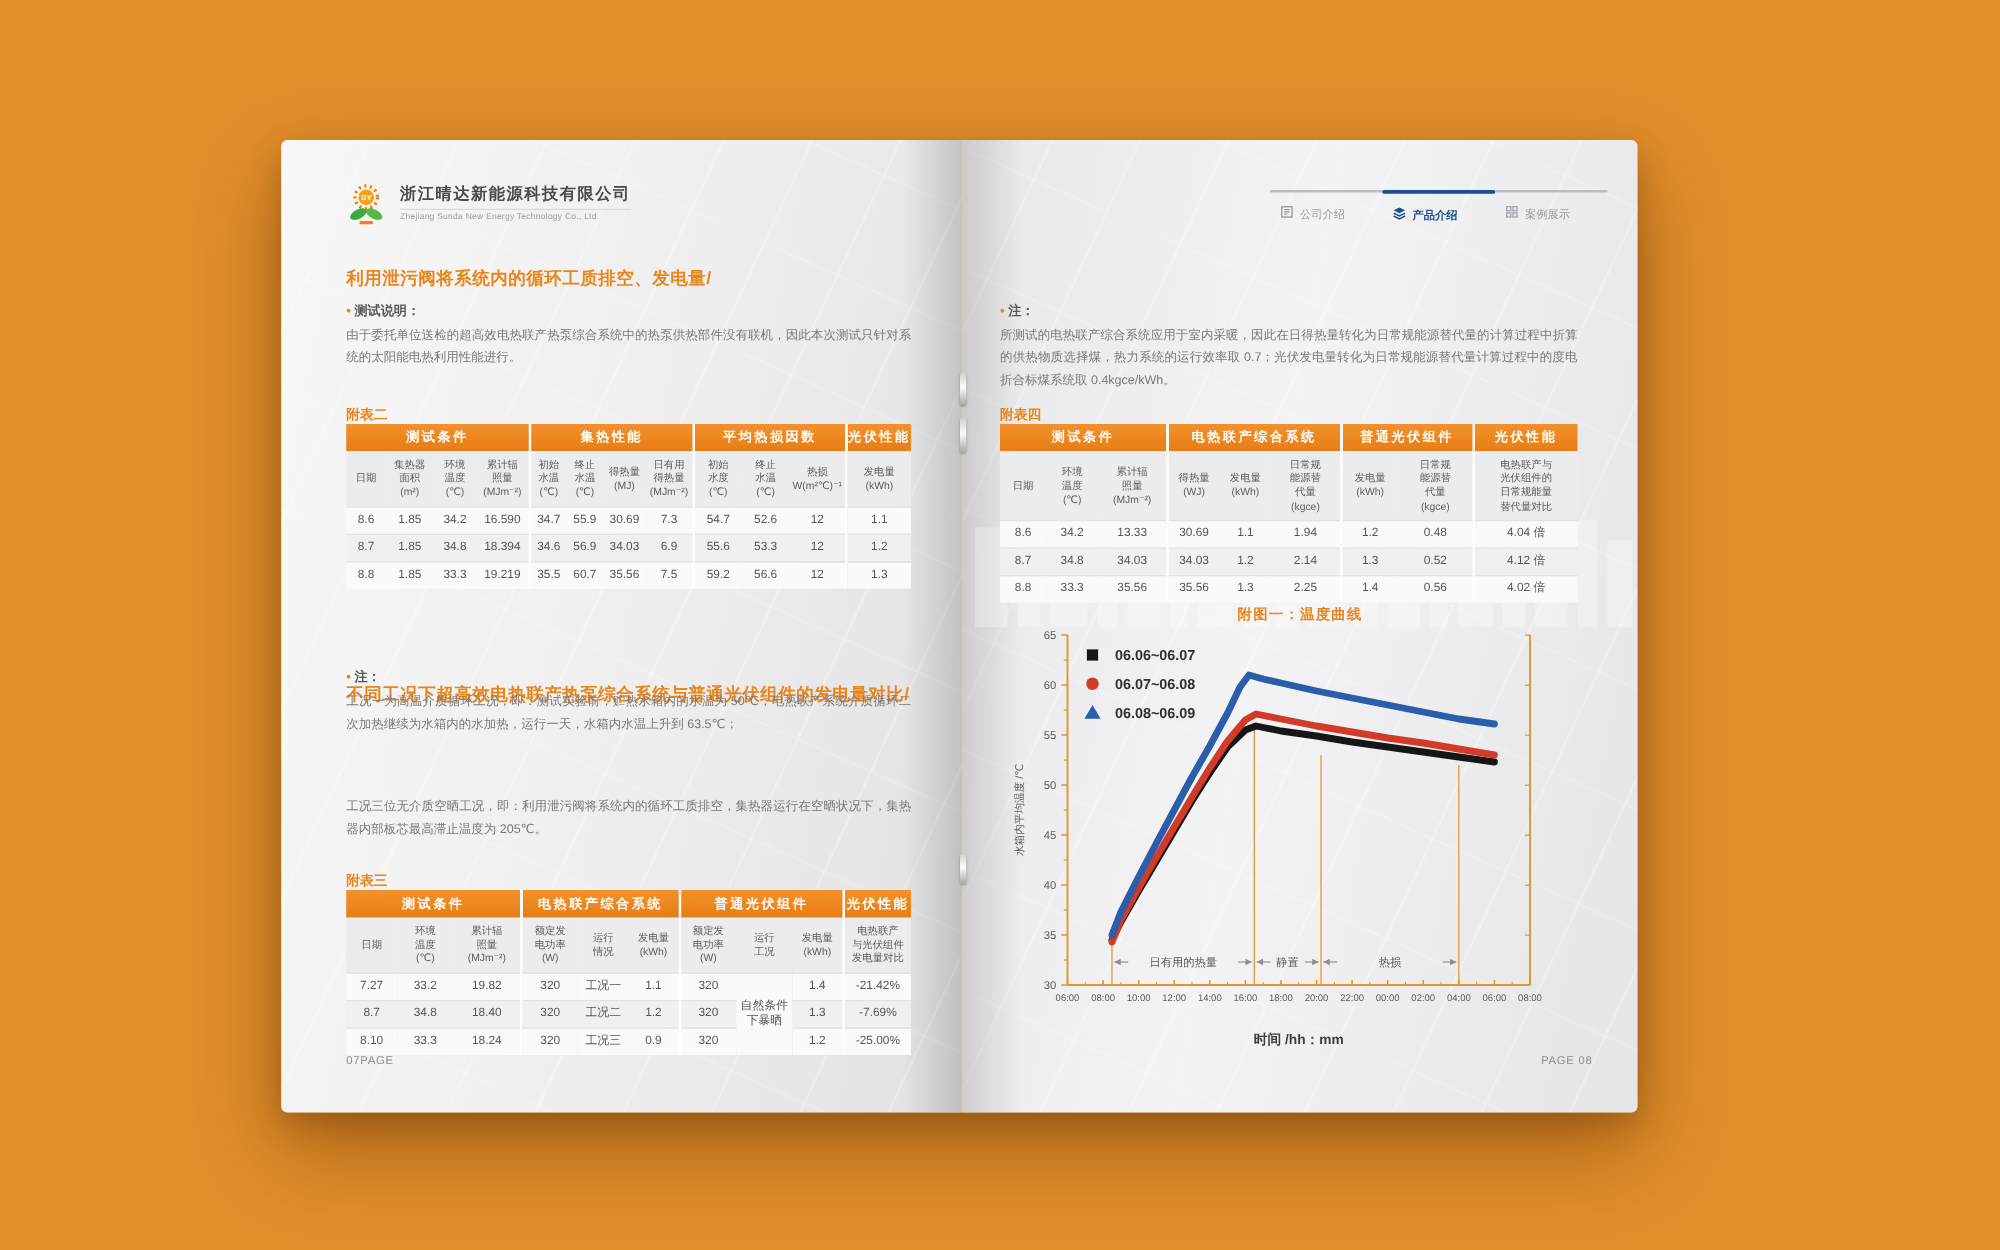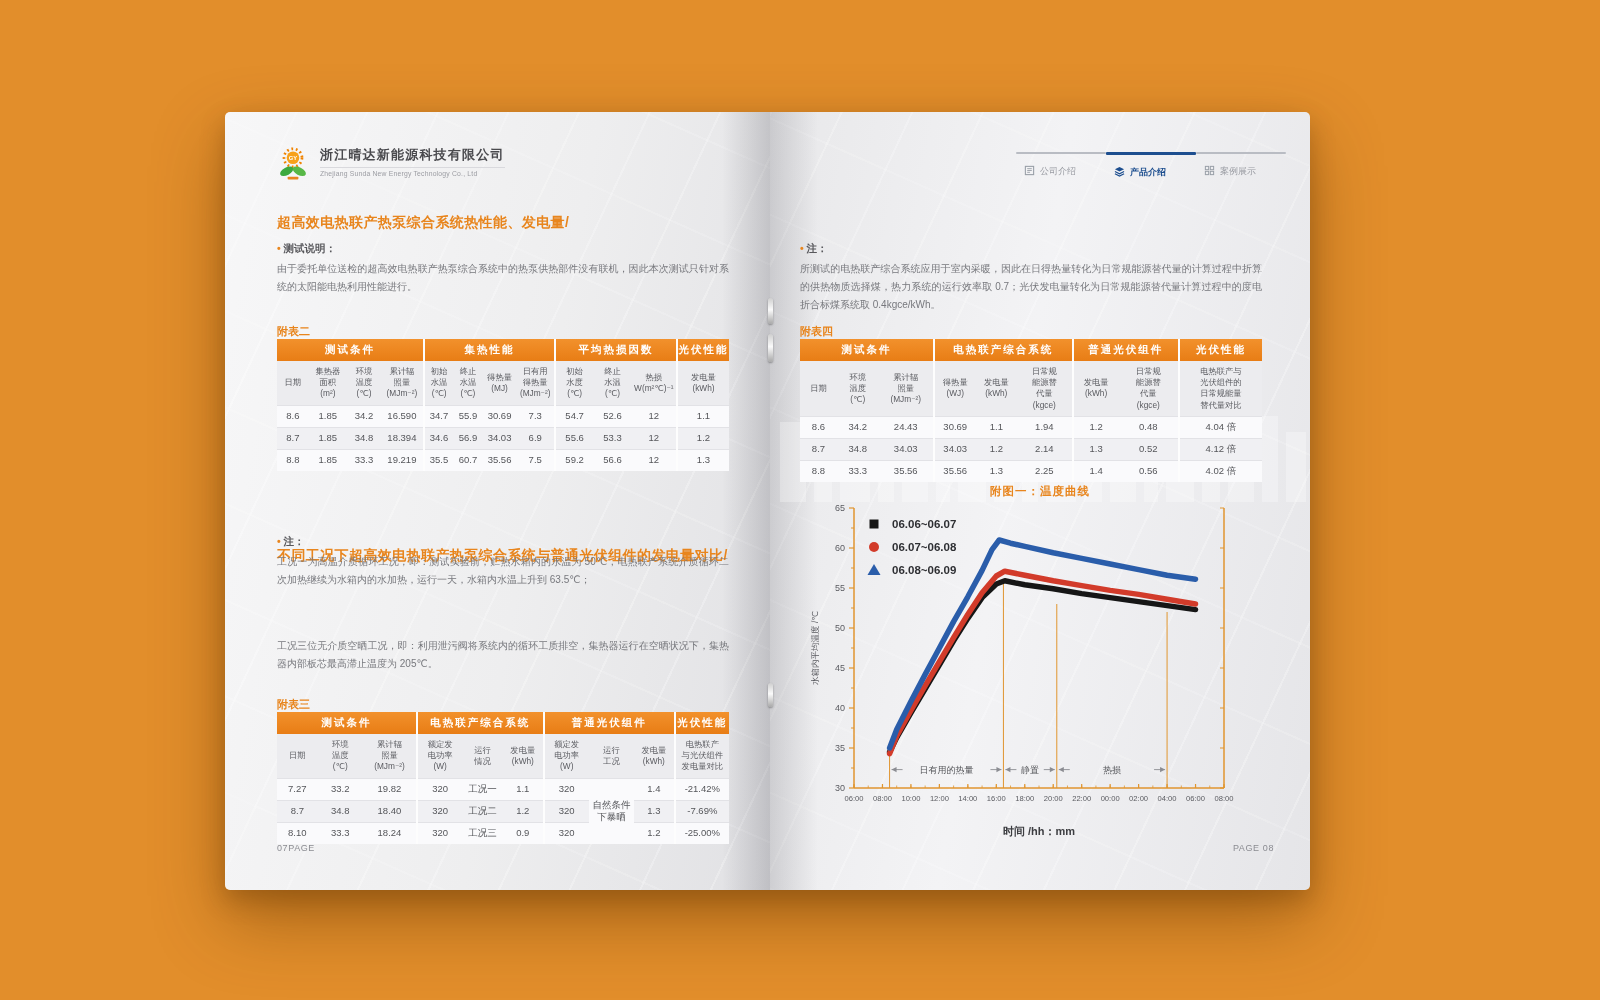--- a/index.html
+++ b/index.html
@@ -96,21 +96,21 @@
           <ellipse cx="27" cy="28" rx="8" ry="4.2" fill="#58B847" transform="rotate(28 27 28)"></ellipse>
           <rect x="14" y="34" width="12" height="3" rx="1" fill="#E8851D"></rect>
         </svg>
       </span>
       <span>
         <div class="company-cn">浙江晴达新能源科技有限公司</div>
         <div class="company-en">Zhejiang Sunda New Energy Technology Co., Ltd</div>
       </span>
     </div>
 
-    <div class="sec-title" style="left:52px;top:102px;">超高效电热联产热泵综合系统热性能、发电量/</div>
+    <div class="sec-title" style="left:52px;top:102px;">利用泄污阀将系统内的循环工质排空、发电量/</div>
     <div class="note-label" style="left:52px;top:130px;">测试说明：</div>
     <div class="note-body" style="left:52px;top:148px;width:452px;">由于委托单位送检的超高效电热联产热泵综合系统中的热泵供热部件没有联机，因此本次测试只针对系统的太阳能电热利用性能进行。</div>
 
     <div class="tbl-label" style="left:52px;top:212px;">附表二</div>
     <div class="t-wrap" style="left:52px;top:227px;width:452px;">
         <table class="dtable">
           <colgroup>
             <col style="width: 7%;">
             <col style="width: 8.5%;">
             <col style="width: 7.5%;">
@@ -429,21 +429,21 @@
               <th class="gsep">电热联产与
 光伏组件的
 日常规能量
 替代量对比</th>
             </tr>
           </thead>
           <tbody>
             <tr>
               <td>8.6</td>
               <td>34.2</td>
-              <td>24.43</td>
+              <td>13.33</td>
               <td class="gsep">30.69</td>
               <td>1.1</td>
               <td>1.94</td>
               <td class="gsep">1.2</td>
               <td>0.48</td>
               <td class="gsep">4.04 倍</td>
             </tr>
             <tr>
               <td>8.7</td>
               <td>34.8</td>

